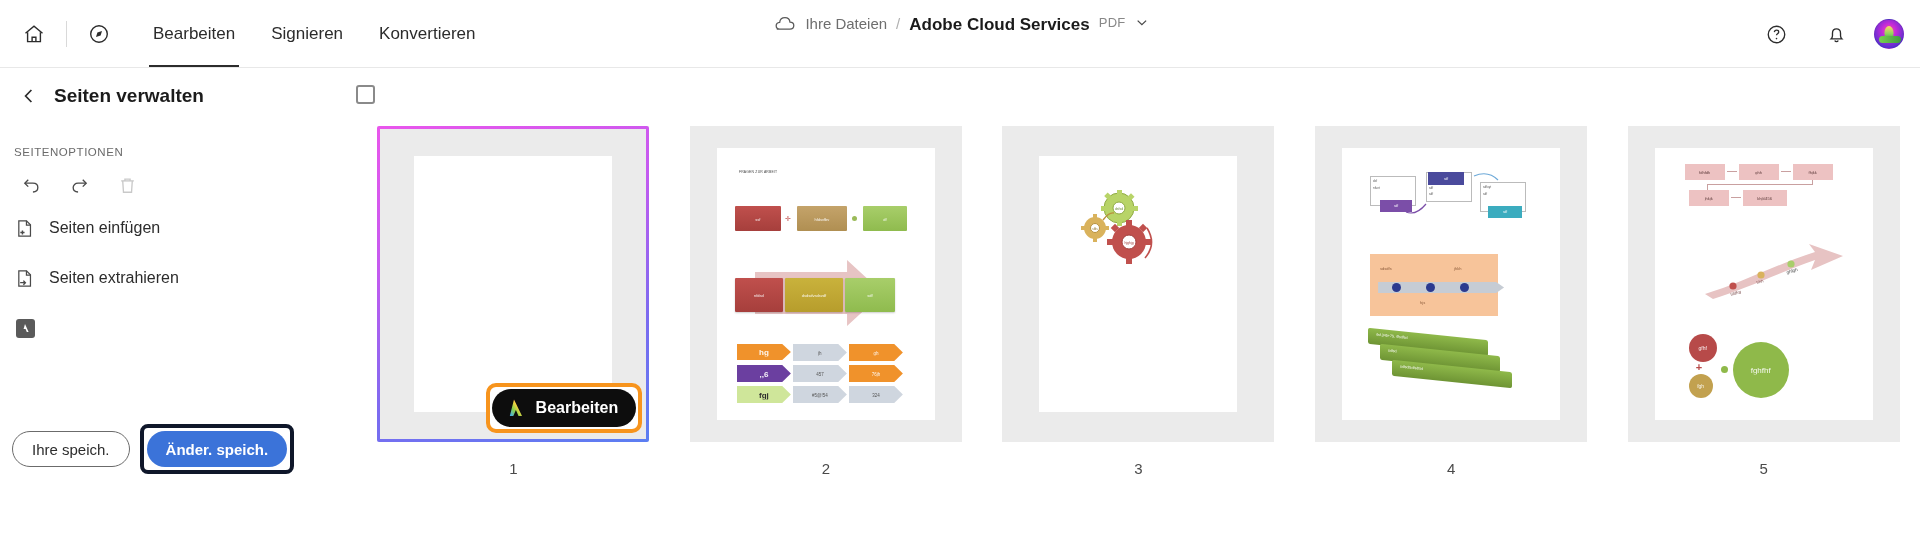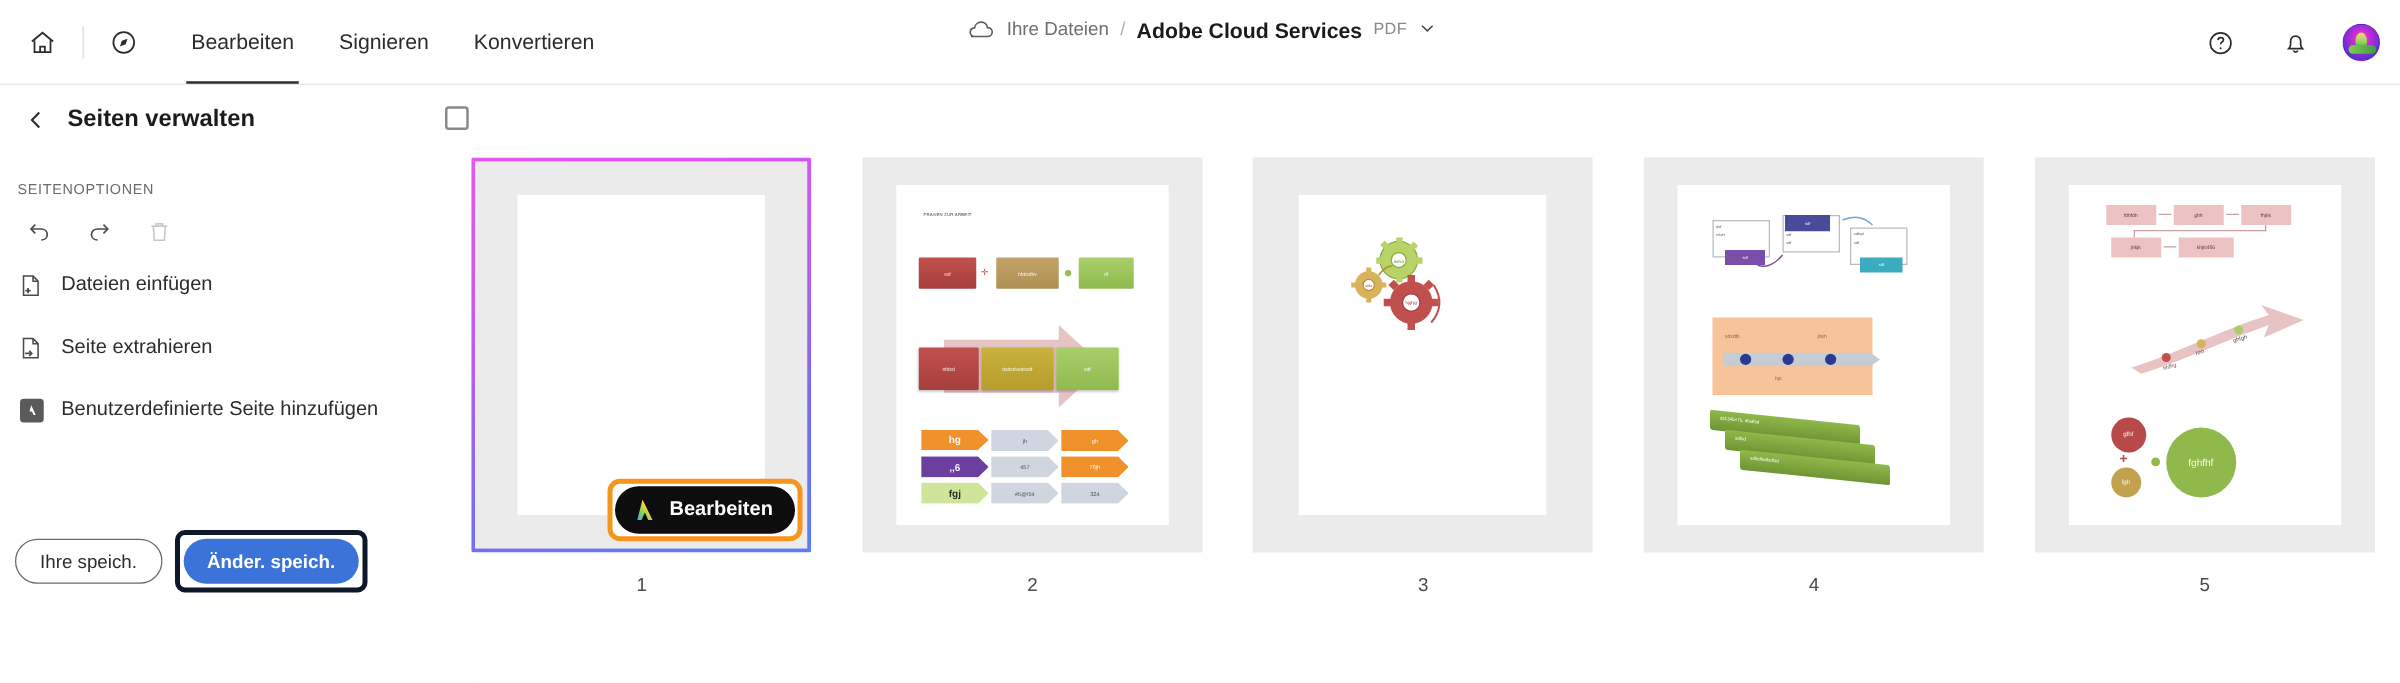--- a/index.html
+++ b/index.html
@@ -270,43 +270,42 @@
   </div>
 
   <div class="sb-item">
     <span class="ico">
       <svg width="21" height="21" viewBox="0 0 22 22" fill="none" stroke="#4a4a4a" stroke-width="1.3">
         <path d="M4 3h8l4.2 4.2V19H4Z"></path>
           <path d="M12 3v4.4h4.2"></path>
         <path d="M5.6 15.2h4.4M7.8 13v4.4" stroke-width="1.5"></path>
       </svg>
     </span>
-    <span>Dateien einfügen</span>
+    <span>Seiten einfügen</span>
   </div>
 
   <div class="sb-item">
     <span class="ico">
       <svg width="21" height="21" viewBox="0 0 22 22" fill="none" stroke="#4a4a4a" stroke-width="1.3">
         <path d="M4 3h8l4.2 4.2V19H4Z"></path>
           <path d="M12 3v4.4h4.2"></path>
         <path d="M5.4 15.4h5M8.8 13.2l2.1 2.2-2.1 2.2" stroke-width="1.4"></path>
       </svg>
     </span>
-    <span>Seite extrahieren</span>
+    <span>Seiten extrahieren</span>
   </div>
 
   <div class="sb-item">
     <span class="ico">
       <span class="adobe-sq">
         <svg width="12" height="12" viewBox="0 0 12 12">
             <path d="M6 2.1 9.6 9.9H7.8L6.6 7.1H4.6Z" fill="#fff"></path>
           </svg>
       </span>
     </span>
-    <span>Benutzerdefinierte Seite hinzufügen</span>
   </div>
 
   <div class="sb-footer">
     <button class="btn-secondary">Ihre speich.</button>
     <span class="focus-wrap">
       <button class="btn-primary">Änder. speich.</button>
     </span>
   </div>
 </div>
 

